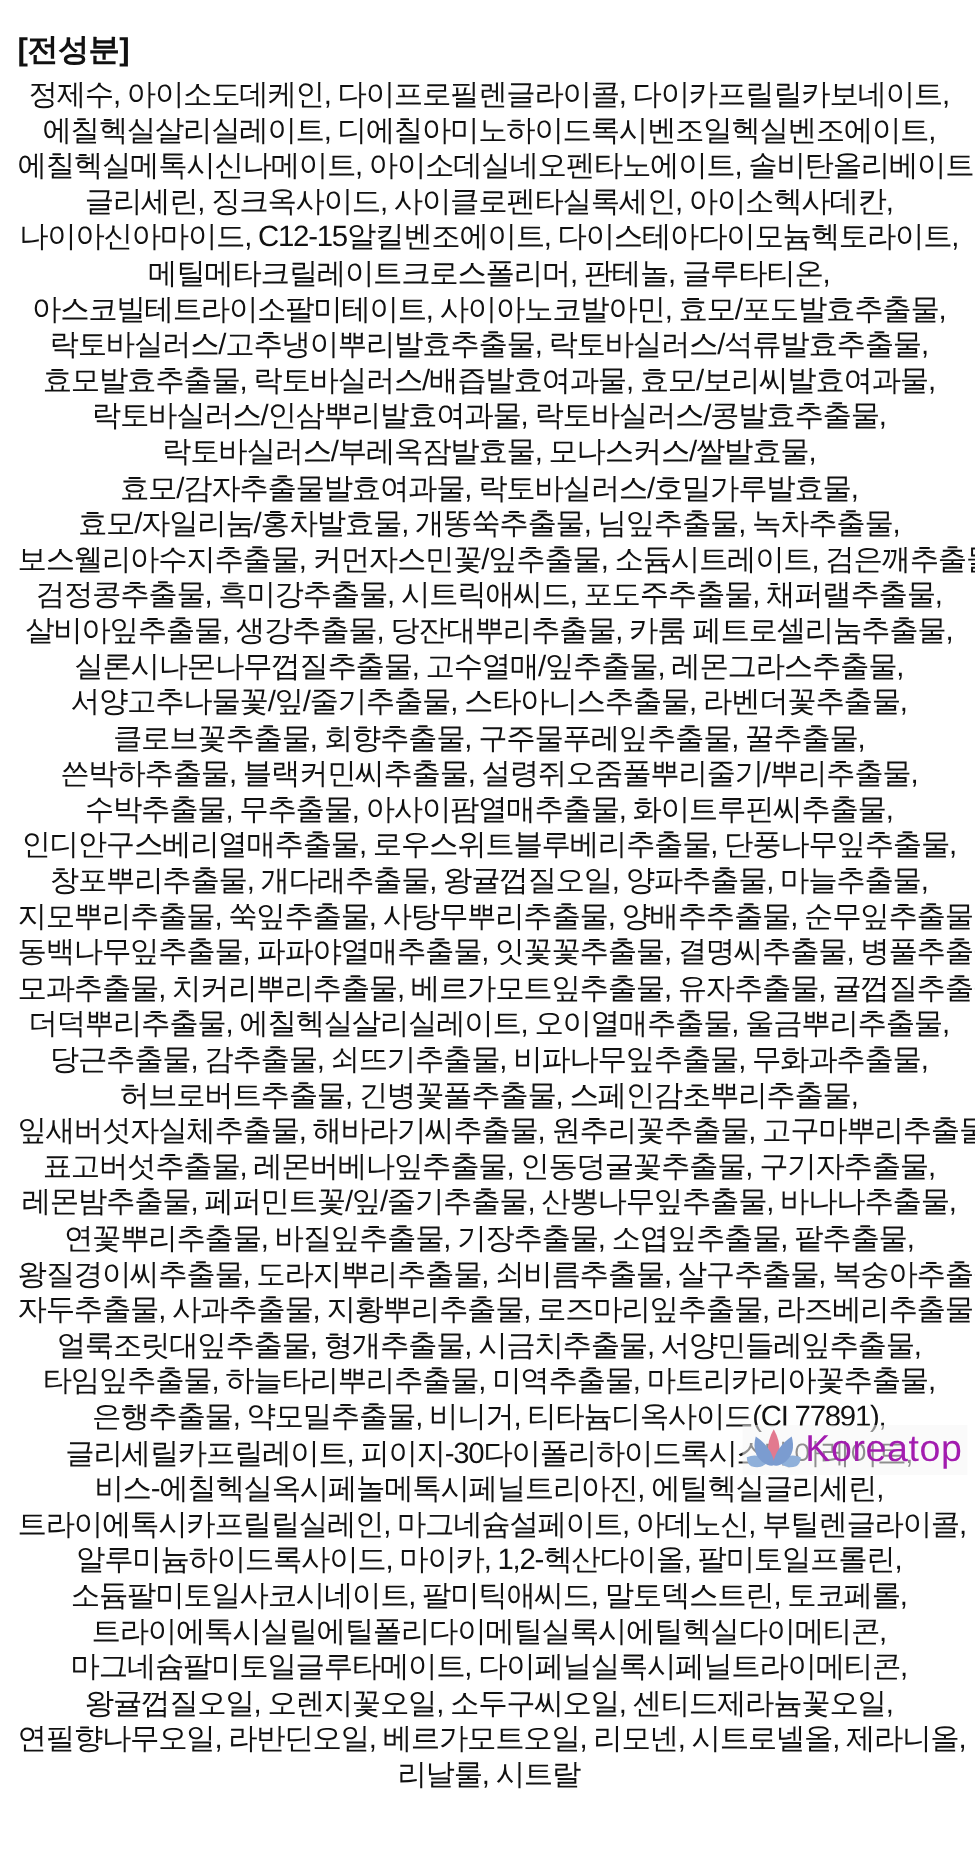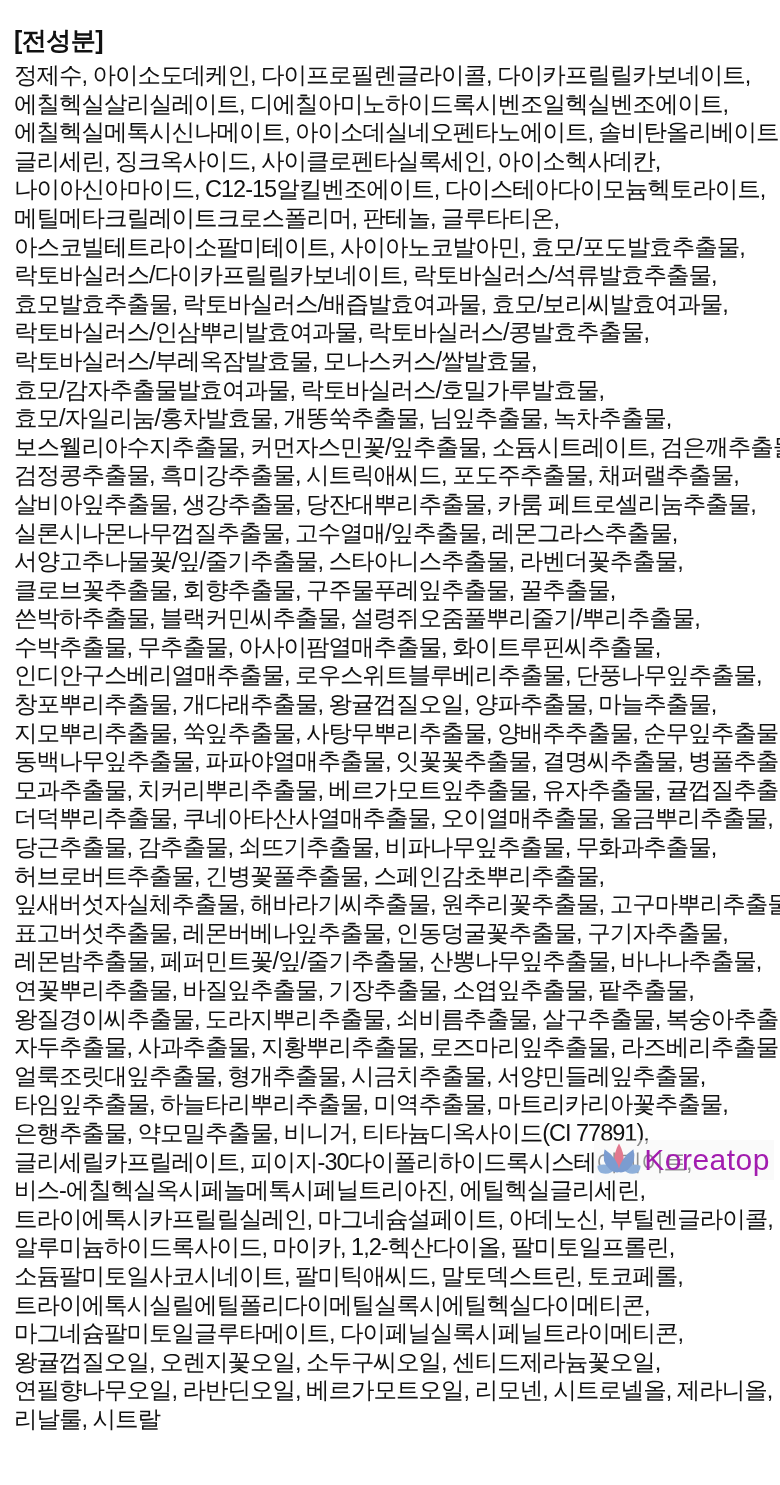--- a/index.html
+++ b/index.html
@@ -26,20 +26,21 @@
   .ingredients {
     margin-top: 4px;
   }
   .ingredient-line {
     font-size: 23.5px;
     font-weight: 400;
     line-height: 28.6px;
     letter-spacing: -1px;
     white-space: nowrap;
     color: #111111;
+    text-align: center;
   }
   .watermark {
     position: absolute;
     right: 6px;
     bottom: 10px;
     display: flex;
     align-items: center;
     gap: 2px;
     background: rgba(246,246,246,0.55);
     padding: 2px 4px 2px 2px;
@@ -64,40 +65,40 @@
   <div class="section-title">[전성분]</div>
 
   <div class="ingredients">
       <div class="ingredient-line">정제수, 아이소도데케인, 다이프로필렌글라이콜, 다이카프릴릴카보네이트,</div>
       <div class="ingredient-line">에칠헥실살리실레이트, 디에칠아미노하이드록시벤조일헥실벤조에이트,</div>
       <div class="ingredient-line">에칠헥실메톡시신나메이트, 아이소데실네오펜타노에이트, 솔비탄올리베이트,</div>
       <div class="ingredient-line">글리세린, 징크옥사이드, 사이클로펜타실록세인, 아이소헥사데칸,</div>
       <div class="ingredient-line">나이아신아마이드, C12-15알킬벤조에이트, 다이스테아다이모늄헥토라이트,</div>
       <div class="ingredient-line">메틸메타크릴레이트크로스폴리머, 판테놀, 글루타티온,</div>
       <div class="ingredient-line">아스코빌테트라이소팔미테이트, 사이아노코발아민, 효모/포도발효추출물,</div>
-      <div class="ingredient-line">락토바실러스/다이카프릴릴카보네이트, 락토바실러스/석류발효추출물,</div>
+      <div class="ingredient-line">락토바실러스/고추냉이뿌리발효추출물, 락토바실러스/석류발효추출물,</div>
       <div class="ingredient-line">효모발효추출물, 락토바실러스/배즙발효여과물, 효모/보리씨발효여과물,</div>
       <div class="ingredient-line">락토바실러스/인삼뿌리발효여과물, 락토바실러스/콩발효추출물,</div>
       <div class="ingredient-line">락토바실러스/부레옥잠발효물, 모나스커스/쌀발효물,</div>
       <div class="ingredient-line">효모/감자추출물발효여과물, 락토바실러스/호밀가루발효물,</div>
       <div class="ingredient-line">효모/자일리눔/홍차발효물, 개똥쑥추출물, 님잎추출물, 녹차추출물,</div>
       <div class="ingredient-line">보스웰리아수지추출물, 커먼자스민꽃/잎추출물, 소듐시트레이트, 검은깨추출물,</div>
       <div class="ingredient-line">검정콩추출물, 흑미강추출물, 시트릭애씨드, 포도주추출물, 채퍼랠추출물,</div>
       <div class="ingredient-line">살비아잎추출물, 생강추출물, 당잔대뿌리추출물, 카룸 페트로셀리눔추출물,</div>
       <div class="ingredient-line">실론시나몬나무껍질추출물, 고수열매/잎추출물, 레몬그라스추출물,</div>
       <div class="ingredient-line">서양고추나물꽃/잎/줄기추출물, 스타아니스추출물, 라벤더꽃추출물,</div>
       <div class="ingredient-line">클로브꽃추출물, 회향추출물, 구주물푸레잎추출물, 꿀추출물,</div>
       <div class="ingredient-line">쓴박하추출물, 블랙커민씨추출물, 설령쥐오줌풀뿌리줄기/뿌리추출물,</div>
       <div class="ingredient-line">수박추출물, 무추출물, 아사이팜열매추출물, 화이트루핀씨추출물,</div>
       <div class="ingredient-line">인디안구스베리열매추출물, 로우스위트블루베리추출물, 단풍나무잎추출물,</div>
       <div class="ingredient-line">창포뿌리추출물, 개다래추출물, 왕귤껍질오일, 양파추출물, 마늘추출물,</div>
       <div class="ingredient-line">지모뿌리추출물, 쑥잎추출물, 사탕무뿌리추출물, 양배추추출물, 순무잎추출물,</div>
       <div class="ingredient-line">동백나무잎추출물, 파파야열매추출물, 잇꽃꽃추출물, 결명씨추출물, 병풀추출물,</div>
       <div class="ingredient-line">모과추출물, 치커리뿌리추출물, 베르가모트잎추출물, 유자추출물, 귤껍질추출물,</div>
-      <div class="ingredient-line">더덕뿌리추출물, 쿠네아타산사열매추출물, 오이열매추출물, 울금뿌리추출물,</div>
+      <div class="ingredient-line">더덕뿌리추출물, 에칠헥실살리실레이트, 오이열매추출물, 울금뿌리추출물,</div>
       <div class="ingredient-line">당근추출물, 감추출물, 쇠뜨기추출물, 비파나무잎추출물, 무화과추출물,</div>
       <div class="ingredient-line">허브로버트추출물, 긴병꽃풀추출물, 스페인감초뿌리추출물,</div>
       <div class="ingredient-line">잎새버섯자실체추출물, 해바라기씨추출물, 원추리꽃추출물, 고구마뿌리추출물,</div>
       <div class="ingredient-line">표고버섯추출물, 레몬버베나잎추출물, 인동덩굴꽃추출물, 구기자추출물,</div>
       <div class="ingredient-line">레몬밤추출물, 페퍼민트꽃/잎/줄기추출물, 산뽕나무잎추출물, 바나나추출물,</div>
       <div class="ingredient-line">연꽃뿌리추출물, 바질잎추출물, 기장추출물, 소엽잎추출물, 팥추출물,</div>
       <div class="ingredient-line">왕질경이씨추출물, 도라지뿌리추출물, 쇠비름추출물, 살구추출물, 복숭아추출물,</div>
       <div class="ingredient-line">자두추출물, 사과추출물, 지황뿌리추출물, 로즈마리잎추출물, 라즈베리추출물,</div>
       <div class="ingredient-line">얼룩조릿대잎추출물, 형개추출물, 시금치추출물, 서양민들레잎추출물,</div>
       <div class="ingredient-line">타임잎추출물, 하늘타리뿌리추출물, 미역추출물, 마트리카리아꽃추출물,</div>

